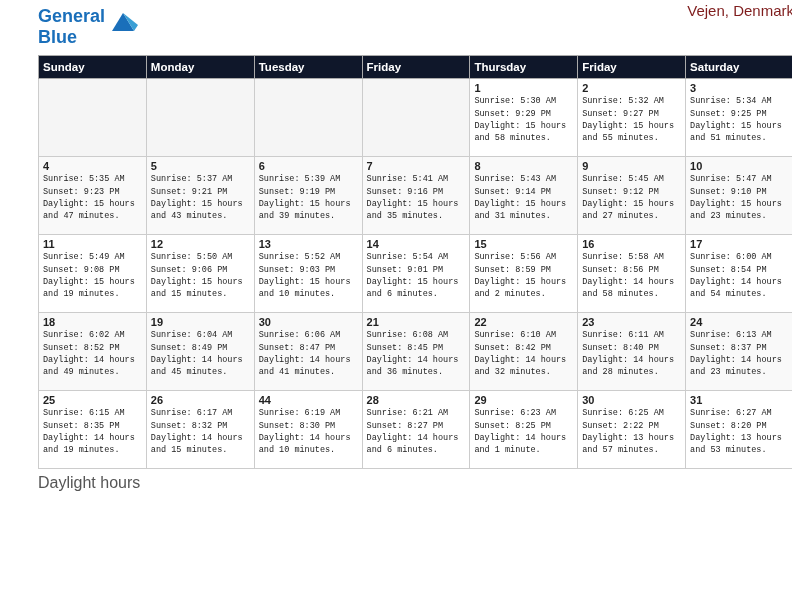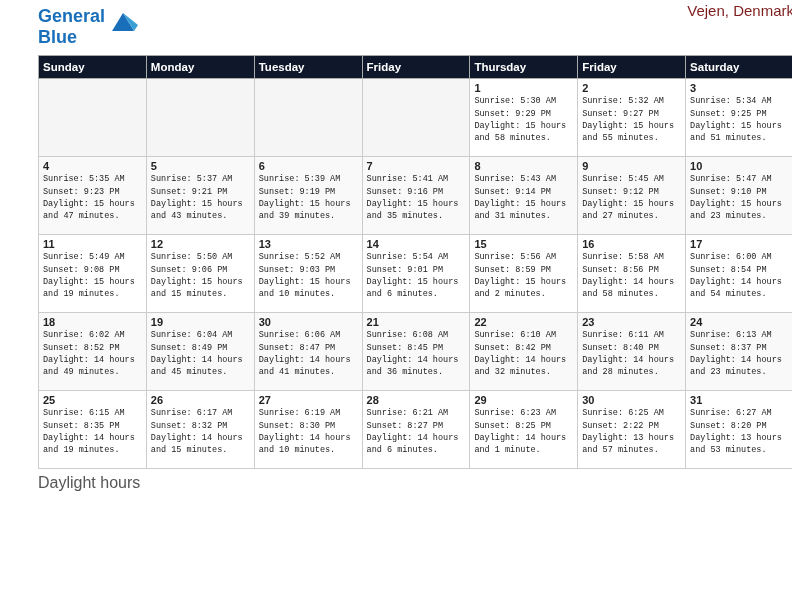--- a/index.html
+++ b/index.html
@@ -315,21 +315,21 @@
 and 19 minutes.</div>
           </td>
           <td>
             <span class="day-number">26</span>
             <div class="day-info">Sunrise: 6:17 AM
 Sunset: 8:32 PM
 Daylight: 14 hours
 and 15 minutes.</div>
           </td>
           <td>
-            <span class="day-number">27</span>
+            <span class="day-number">44</span>
             <div class="day-info">Sunrise: 6:19 AM
 Sunset: 8:30 PM
 Daylight: 14 hours
 and 10 minutes.</div>
           </td>
           <td>
             <span class="day-number">28</span>
             <div class="day-info">Sunrise: 6:21 AM
 Sunset: 8:27 PM
 Daylight: 14 hours

